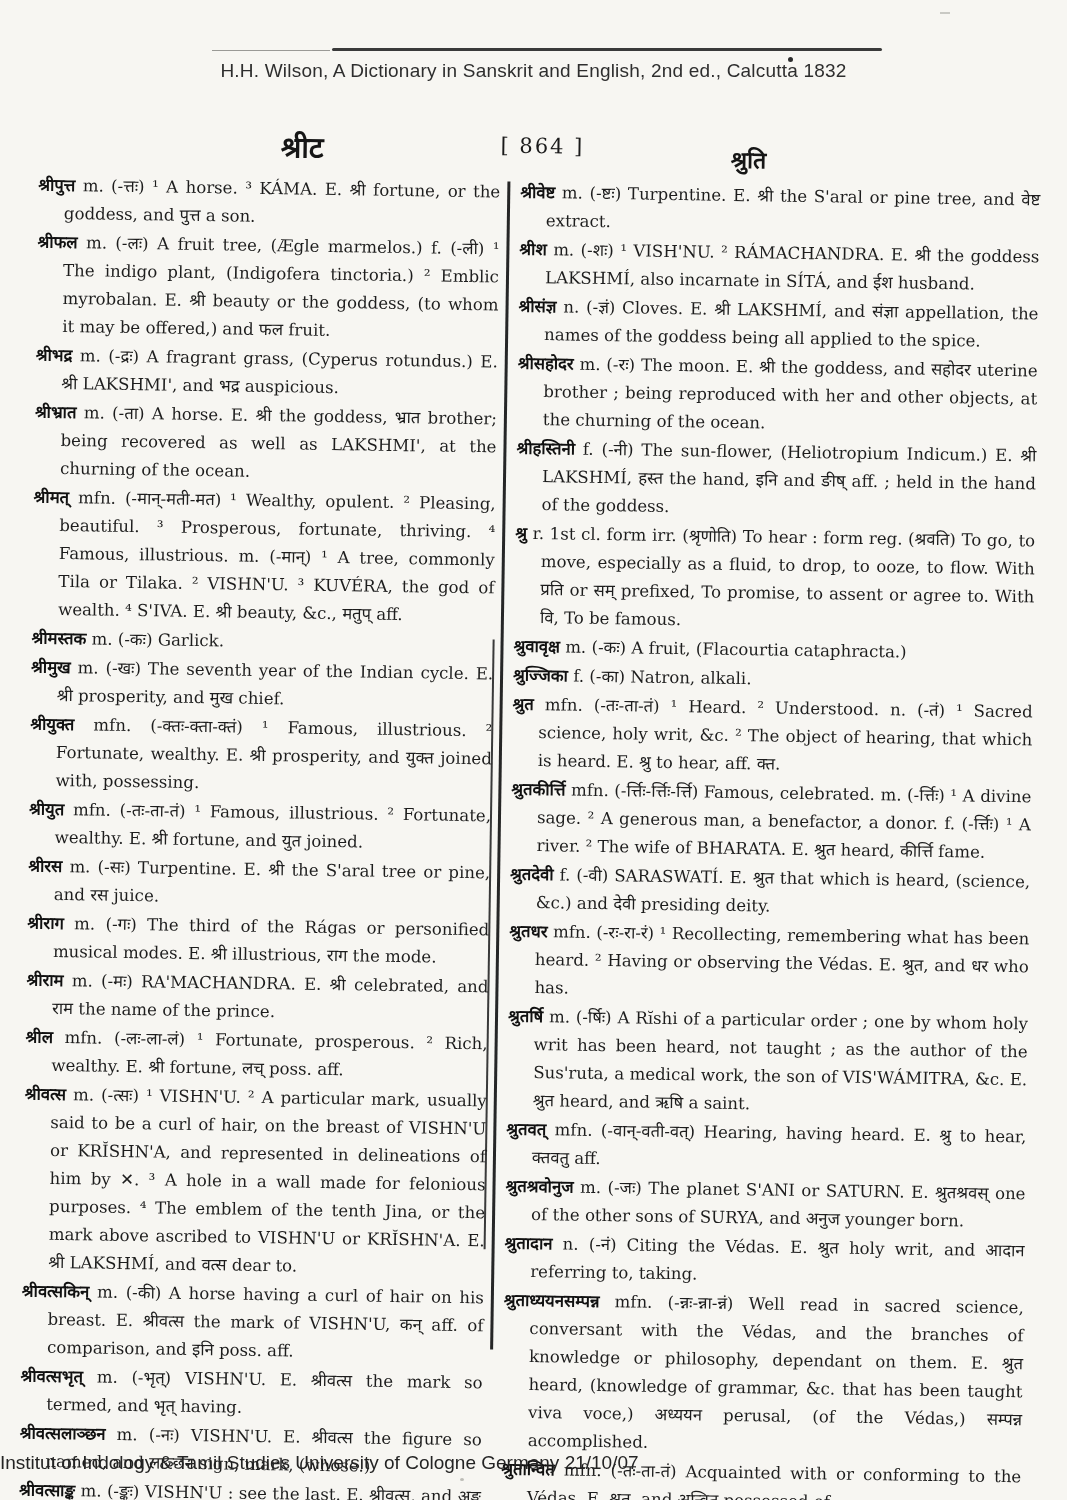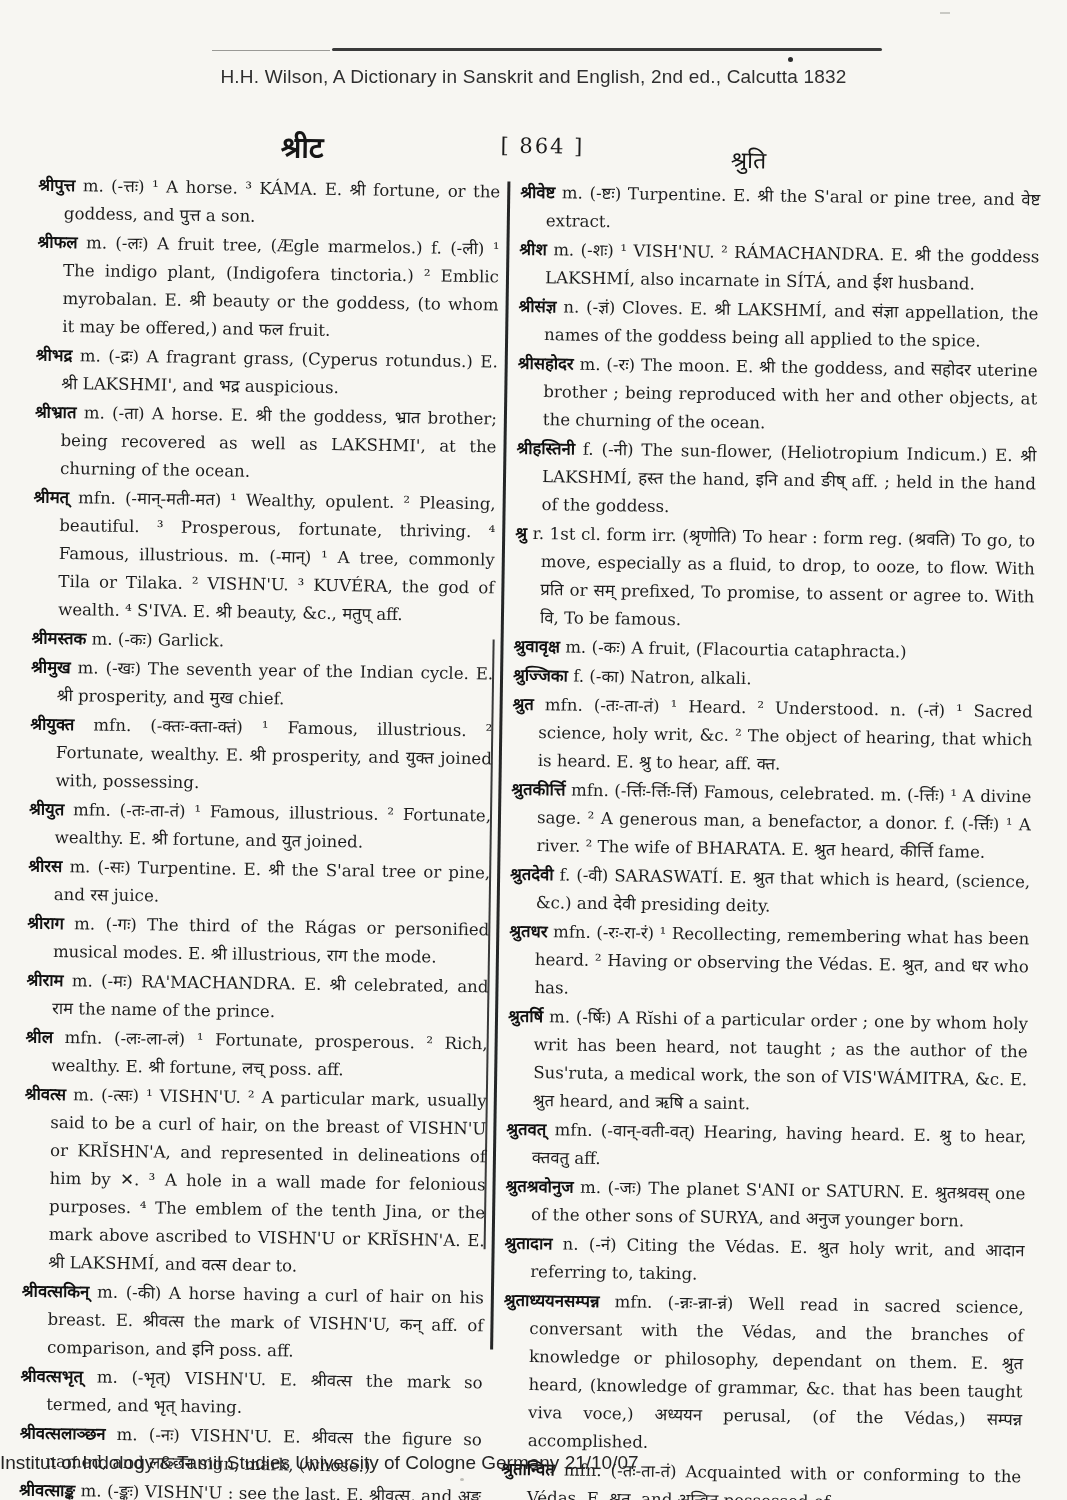--- a/index.html
+++ b/index.html
@@ -7,21 +7,20 @@
     width:1067px;height:1500px;position:relative;overflow:hidden;
     background:#f7f6f2;
     font-family:"Liberation Sans", sans-serif;
   }
   .page{position:absolute;inset:0;}
   
   .attribution{
     position:absolute;top:60px;left:0;width:100%;text-align:center;
     font-family:"Liberation Sans", sans-serif;font-size:19px;color:#2e2e2e;
     letter-spacing:0.2px;
-    margin-top:6px;
   }
   .footer{
     position:absolute;top:1452px;left:0;width:100%;
     font-family:"Liberation Sans", sans-serif;font-size:19px;color:#242424;
   }
   
   .top-artifact{position:absolute;top:48px;left:332px;width:550px;height:3px;background:#3a3a3a;border-radius:2px;}
   .top-artifact-faint{position:absolute;top:50px;left:212px;width:118px;height:1px;background:#9a9a96;}
   .speck1{position:absolute;top:57px;left:788px;width:5px;height:5px;background:#2c2c2c;border-radius:50%;}
   .speck2{position:absolute;top:1478px;left:460px;width:4px;height:3px;background:#bdbdb8;border-radius:50%;}
@@ -30,21 +29,21 @@
   .scan{
     position:absolute;inset:0;
     transform:rotate(0.85deg);
     transform-origin:533px 750px;
   }
   .running-head{position:absolute;top:126px;left:0;width:100%;height:46px;
     font-family:"DejaVu Serif","Liberation Serif",serif;color:#161616;}
   .rh-left{position:absolute;left:252px;top:4px;font-size:29px;font-weight:bold;margin-left:20px;}
   .rh-center{position:absolute;left:0;width:100%;text-align:center;top:8px;
     font-size:21px;letter-spacing:2px;color:#1a1a1a;}
-  .rh-right{position:absolute;left:722px;top:14px;font-size:23px;font-weight:normal;}
+  .rh-right{position:absolute;left:722px;top:14px;font-size:23px;font-weight:bold;}
   .col{
     position:absolute;top:178px;
     font-family:"DejaVu Serif","Liberation Serif",serif;
     font-size:16.6px;line-height:28px;color:#1d1d1d;
     text-align:justify;
   }
   .col-left{left:30px;width:462px;}
   .col-right{left:512px;width:520px;}
   .divider{position:absolute;left:499px;top:182px;width:2.5px;height:1168px;background:#262626;}
   .divider2{position:absolute;left:491px;top:640px;width:2px;height:610px;background:#3a3a3a;}

